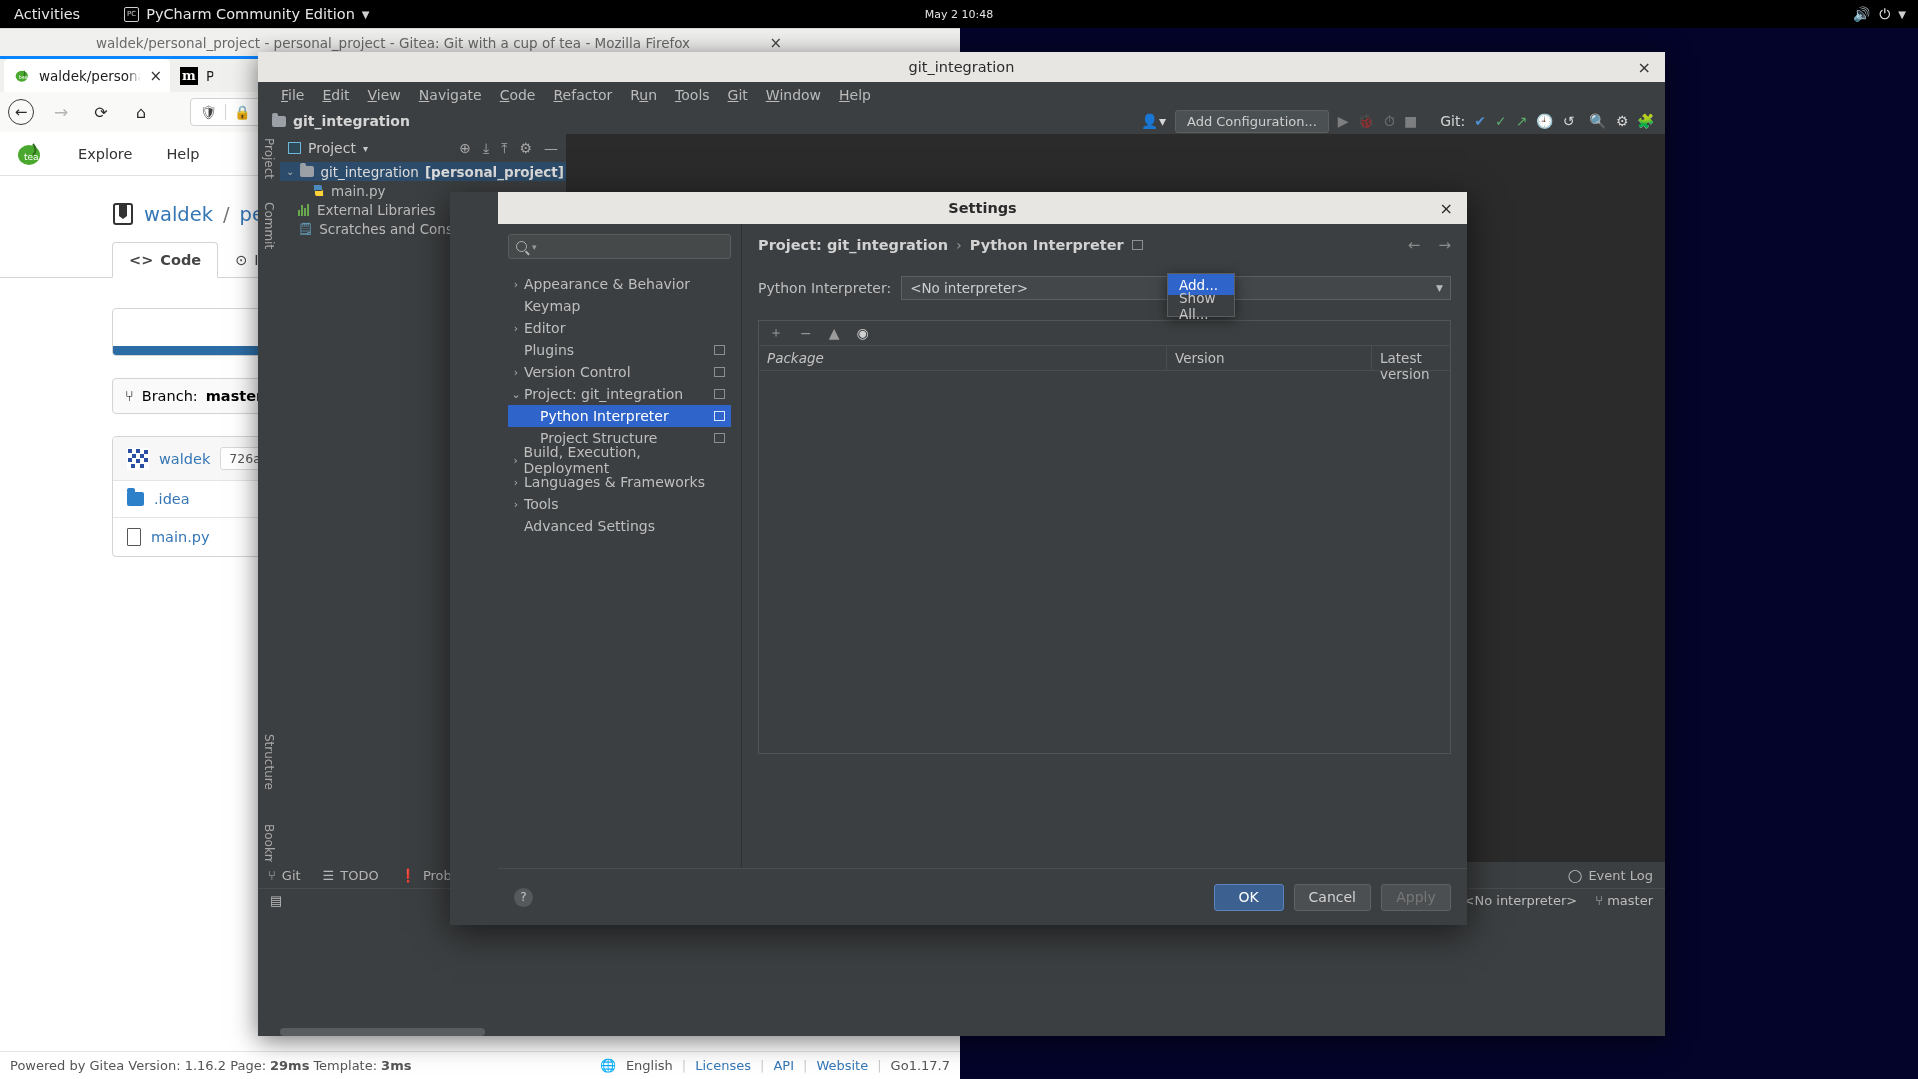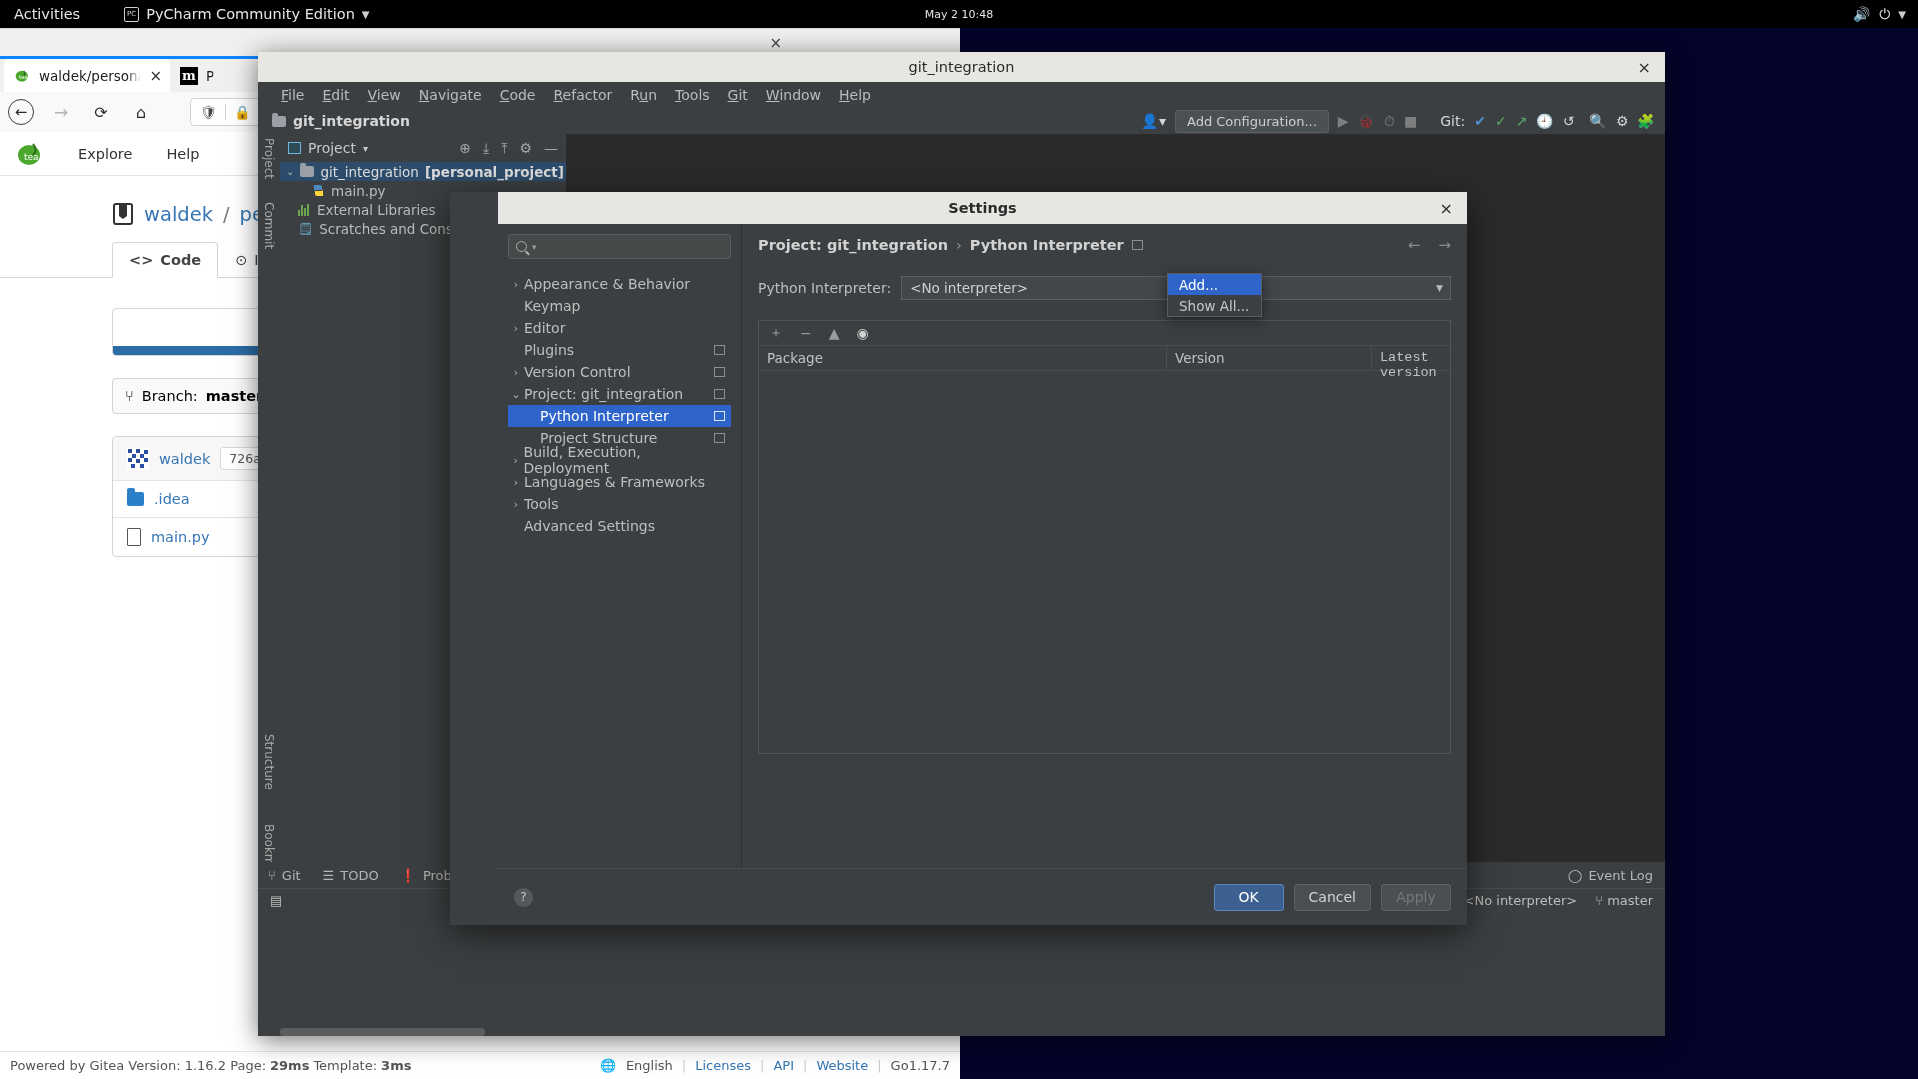--- a/index.html
+++ b/index.html
@@ -200,36 +200,36 @@
     display: flex; align-items: center; padding: 0 8px; font-size: 13.5px; color: #cfcfcf; position: relative;}
   .combo .arrow { position: absolute; right: 7px; font-size: 9px; color: #b9b9b9; }
 
   .pkg-panel { margin-top: 20px; border: 1px solid #515456; background: #3c3f41; height: 434px;
     display: flex; flex-direction: column;}
   .pkg-toolbar { height: 25px; display: flex; align-items: center; gap: 17px; padding: 0 10px;
     font-size: 14px; color: #9b9b9b; border-bottom: 1px solid #4a4d4f;}
   .pkg-header { height: 25px; display: flex; font-size: 13.5px; color: #c2c2c2;
     border-bottom: 1px solid #4a4d4f;}
   .pkg-header div { padding: 4px 8px; border-right: 1px solid #4a4d4f; }
-  .col-pkg { width: 408px; } .col-ver { width: 205px; } .col-lat { flex: 1; border-right: none !important; font-family: Liberation Mono, monospace;}
+  .col-pkg { width: 408px; font-style: italic; } .col-ver { width: 205px; } .col-lat { flex: 1; border-right: none !important;}
   .pkg-empty { flex: 1; display: flex; align-items: center; justify-content: center;
     font-size: 14px; color: #8c8c8c; }
   .dlg-foot { height: 57px; background: #3c3f41; display: flex; align-items: center;
     padding: 0 16px; position: relative; border-top: 1px solid #4a4d4f;}
   .help-btn { width: 19px; height: 19px; border-radius: 50%; background: #55595b; color: #c6c6c6;
     display: flex; align-items: center; justify-content: center; font-size: 12px;}
   .dlg-foot .btns { position: absolute; right: 16px; display: flex; gap: 10px; }
   .btn { min-width: 70px; height: 27px; border-radius: 3px; font-size: 14px;
     display: flex; align-items: center; justify-content: center; border: 1px solid #5e6265;
     color: #d2d2d2; background: #4b4f51; padding: 0 14px;}
   .btn.primary { background: #3c6190; border-color: #5b85bd; color: #fff; }
   .btn.disabled { color: #777; }
 
   
-  .dd { position: absolute; left: 1167px; top: 273px; width: 95px;
+  .dd { position: absolute; left: 1167px; top: 273px; width: 68px;
     background: #3c3f41; border: 1px solid #5a5d5f; box-shadow: 0 3px 12px rgba(0,0,0,.5); z-index: 50;}
   .dd-item { height: 21px; display: flex; align-items: center; padding: 0 11px;
     font-size: 13.5px; color: #c8c8c8; }
   .dd-item.sel { background: #2f65ca; color: #fff; }
 </style>
 </head>
 <body>
 
 <div id="root">
 
@@ -243,20 +243,21 @@
     <span class="gnome-clock">May 2  10:48</span>
     <span class="gnome-right">
       <span>🔊</span>
       <span>⏻</span>
       <span class="caret-d">▼</span>
     </span>
   </div>
 
   <div class="ff-win">
     <div class="ff-titlebar">
+      <span class="ff-title">waldek/personal_project - personal_project - Gitea: Git with a cup of tea - Mozilla Firefox</span>
       <span class="ff-close">×</span>
     </div>
 
     <div class="ff-tabstrip">
       <div class="ff-tab active">
         <svg class="tea-ico" viewBox="0 0 24 22">
           <ellipse cx="11" cy="12" rx="9" ry="8" fill="#4ba82e"></ellipse>
           <path d="M14 4 q3 4 0 8" stroke="#2f6d1d" stroke-width="1.6" fill="none"></path>
           <text x="7" y="16" font-size="8" fill="#fff" font-family="DejaVu Sans">tea</text>
         </svg>

